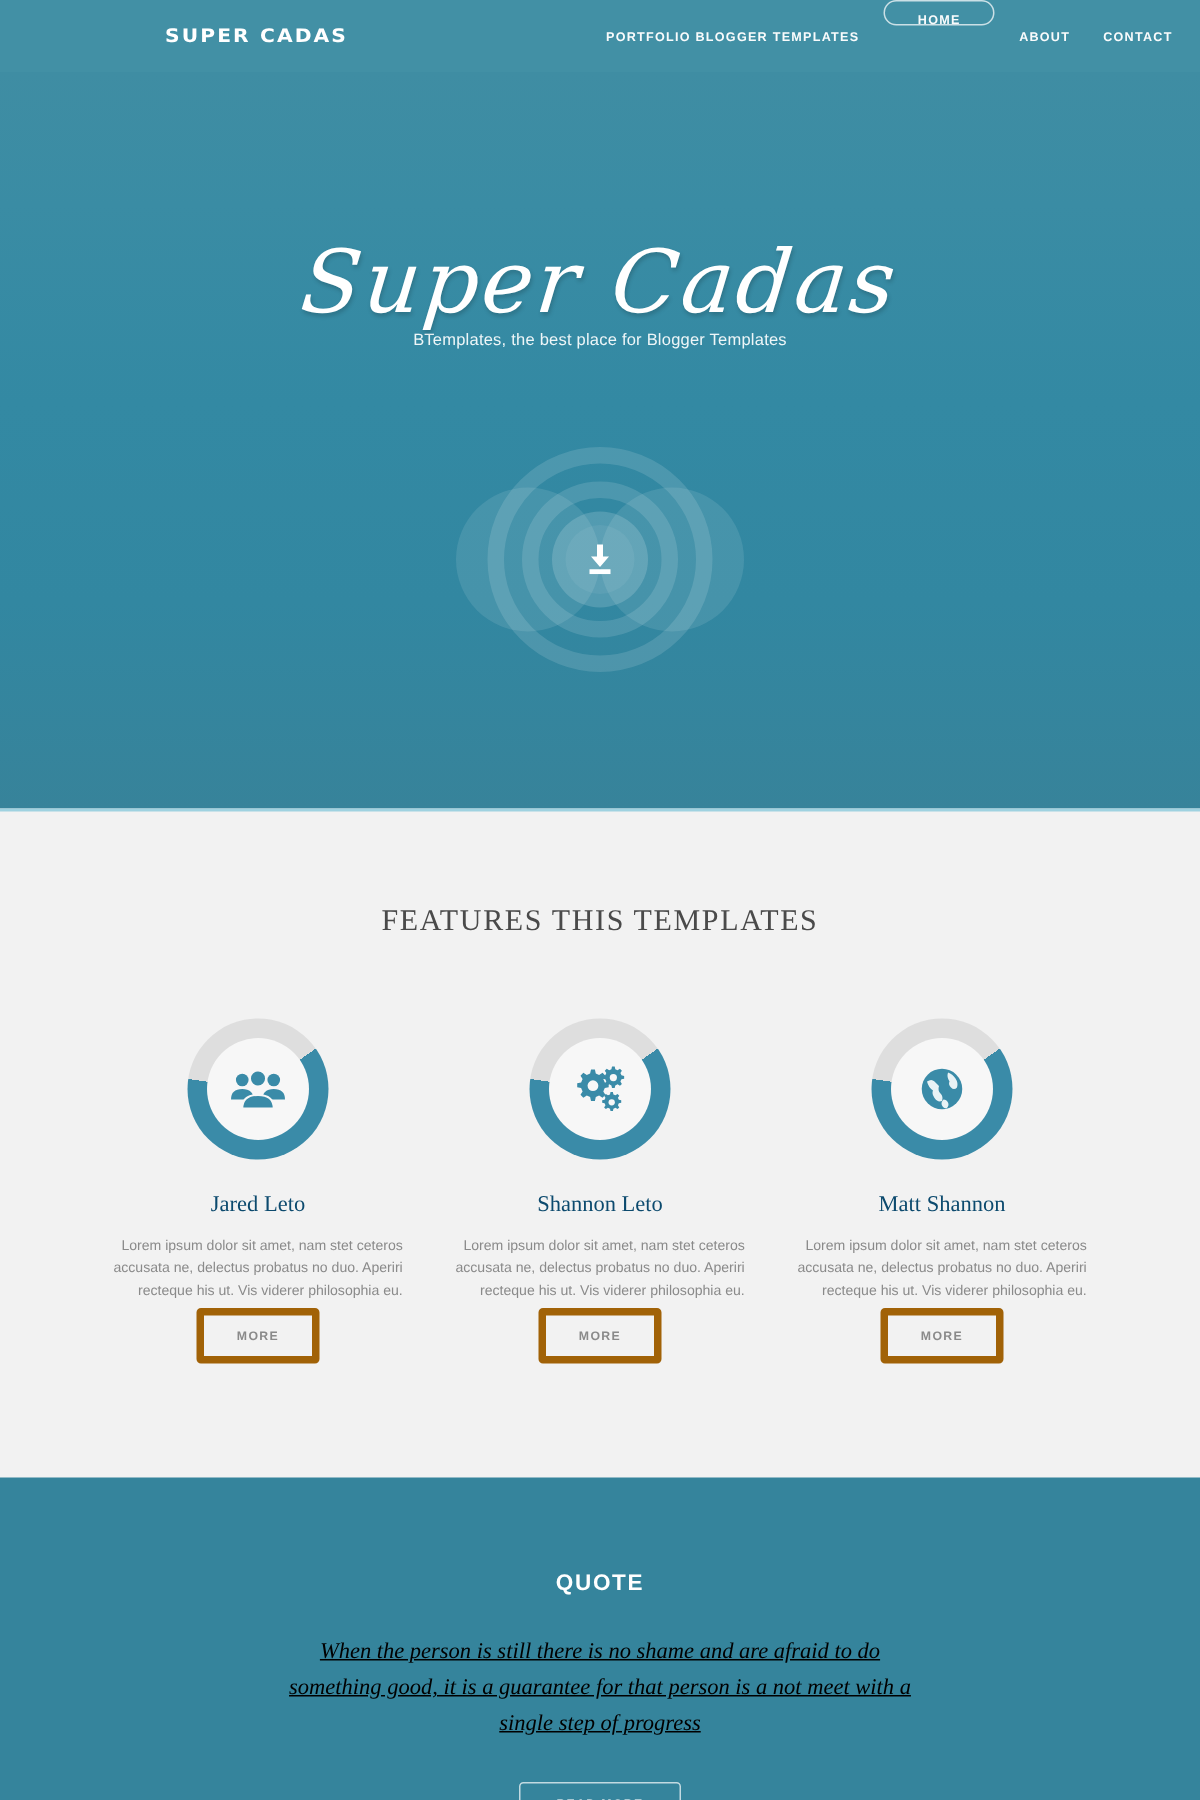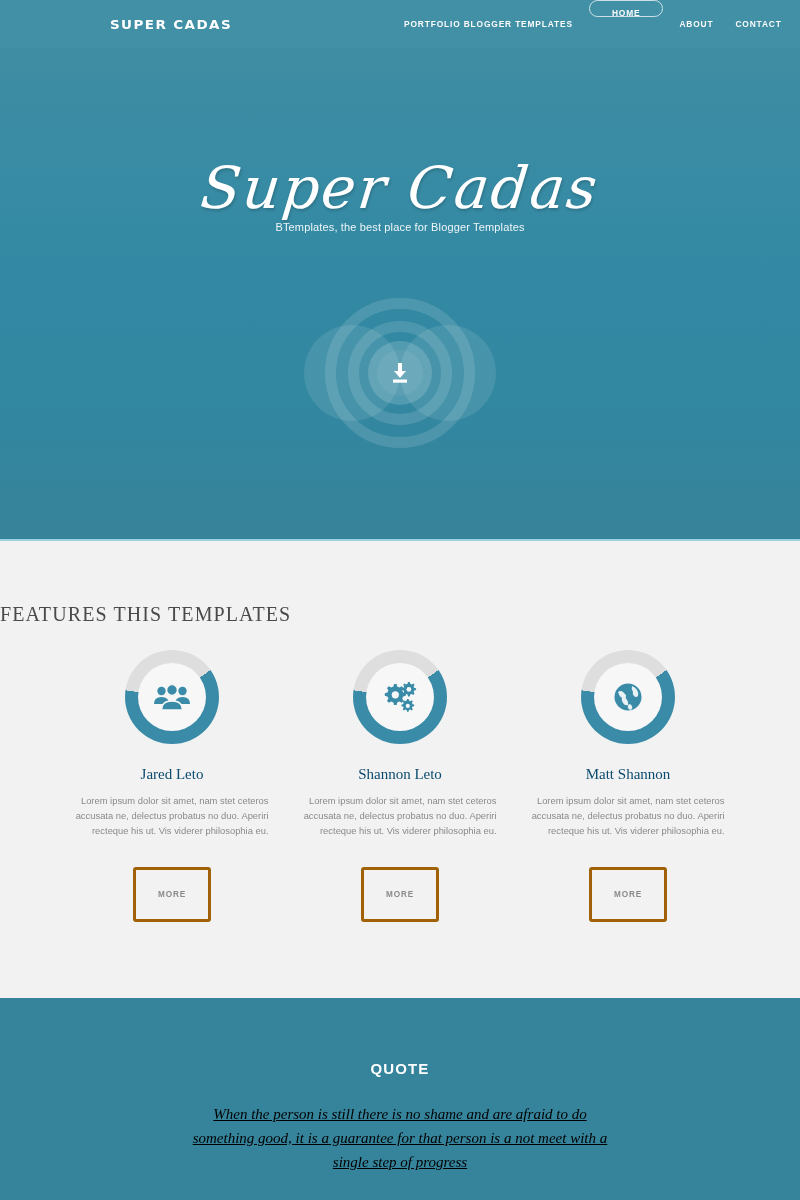--- a/index.html
+++ b/index.html
@@ -150,27 +150,27 @@
   }
   .dl-icon { width: 20px; height: 22px; display: block; }
 
   
   .features {
     background: #f2f2f2;
     padding: 62px 0 76px;
   }
 
   .section-title {
-    text-align: left;
+    text-align: center;
     font-family: "Liberation Serif", serif;
     font-size: 20px;
     font-weight: normal;
     letter-spacing: 1.1px;
     color: #4a4a4a;
-    margin-bottom: 24px;
+    margin-bottom: 53px;
   }
 
   .feature-row {
     display: flex;
     justify-content: center;
     gap: 23px;
     padding: 0 60px;
   }
 
   .feature {
@@ -210,23 +210,23 @@
   .feature-text {
     font-size: 9.4px;
     line-height: 1.62;
     color: #8a8a8a;
     padding: 0 6px;
     text-align: right;
   }
 
   .more-btn {
     display: inline-block;
-    margin-top: 28px;
-    padding: 20px 22px;
-    border: 3px solid #a16207;
+    margin-top: 4px;
+    padding: 9px 22px;
+    border: 5px solid #a16207;
     border-radius: 3px;
     background: transparent;
     color: #8a8a8a;
     font-size: 8.2px;
     font-weight: bold;
     letter-spacing: 0.9px;
     text-transform: uppercase;
     cursor: pointer;
     font-family: "Liberation Sans", sans-serif;
   }

